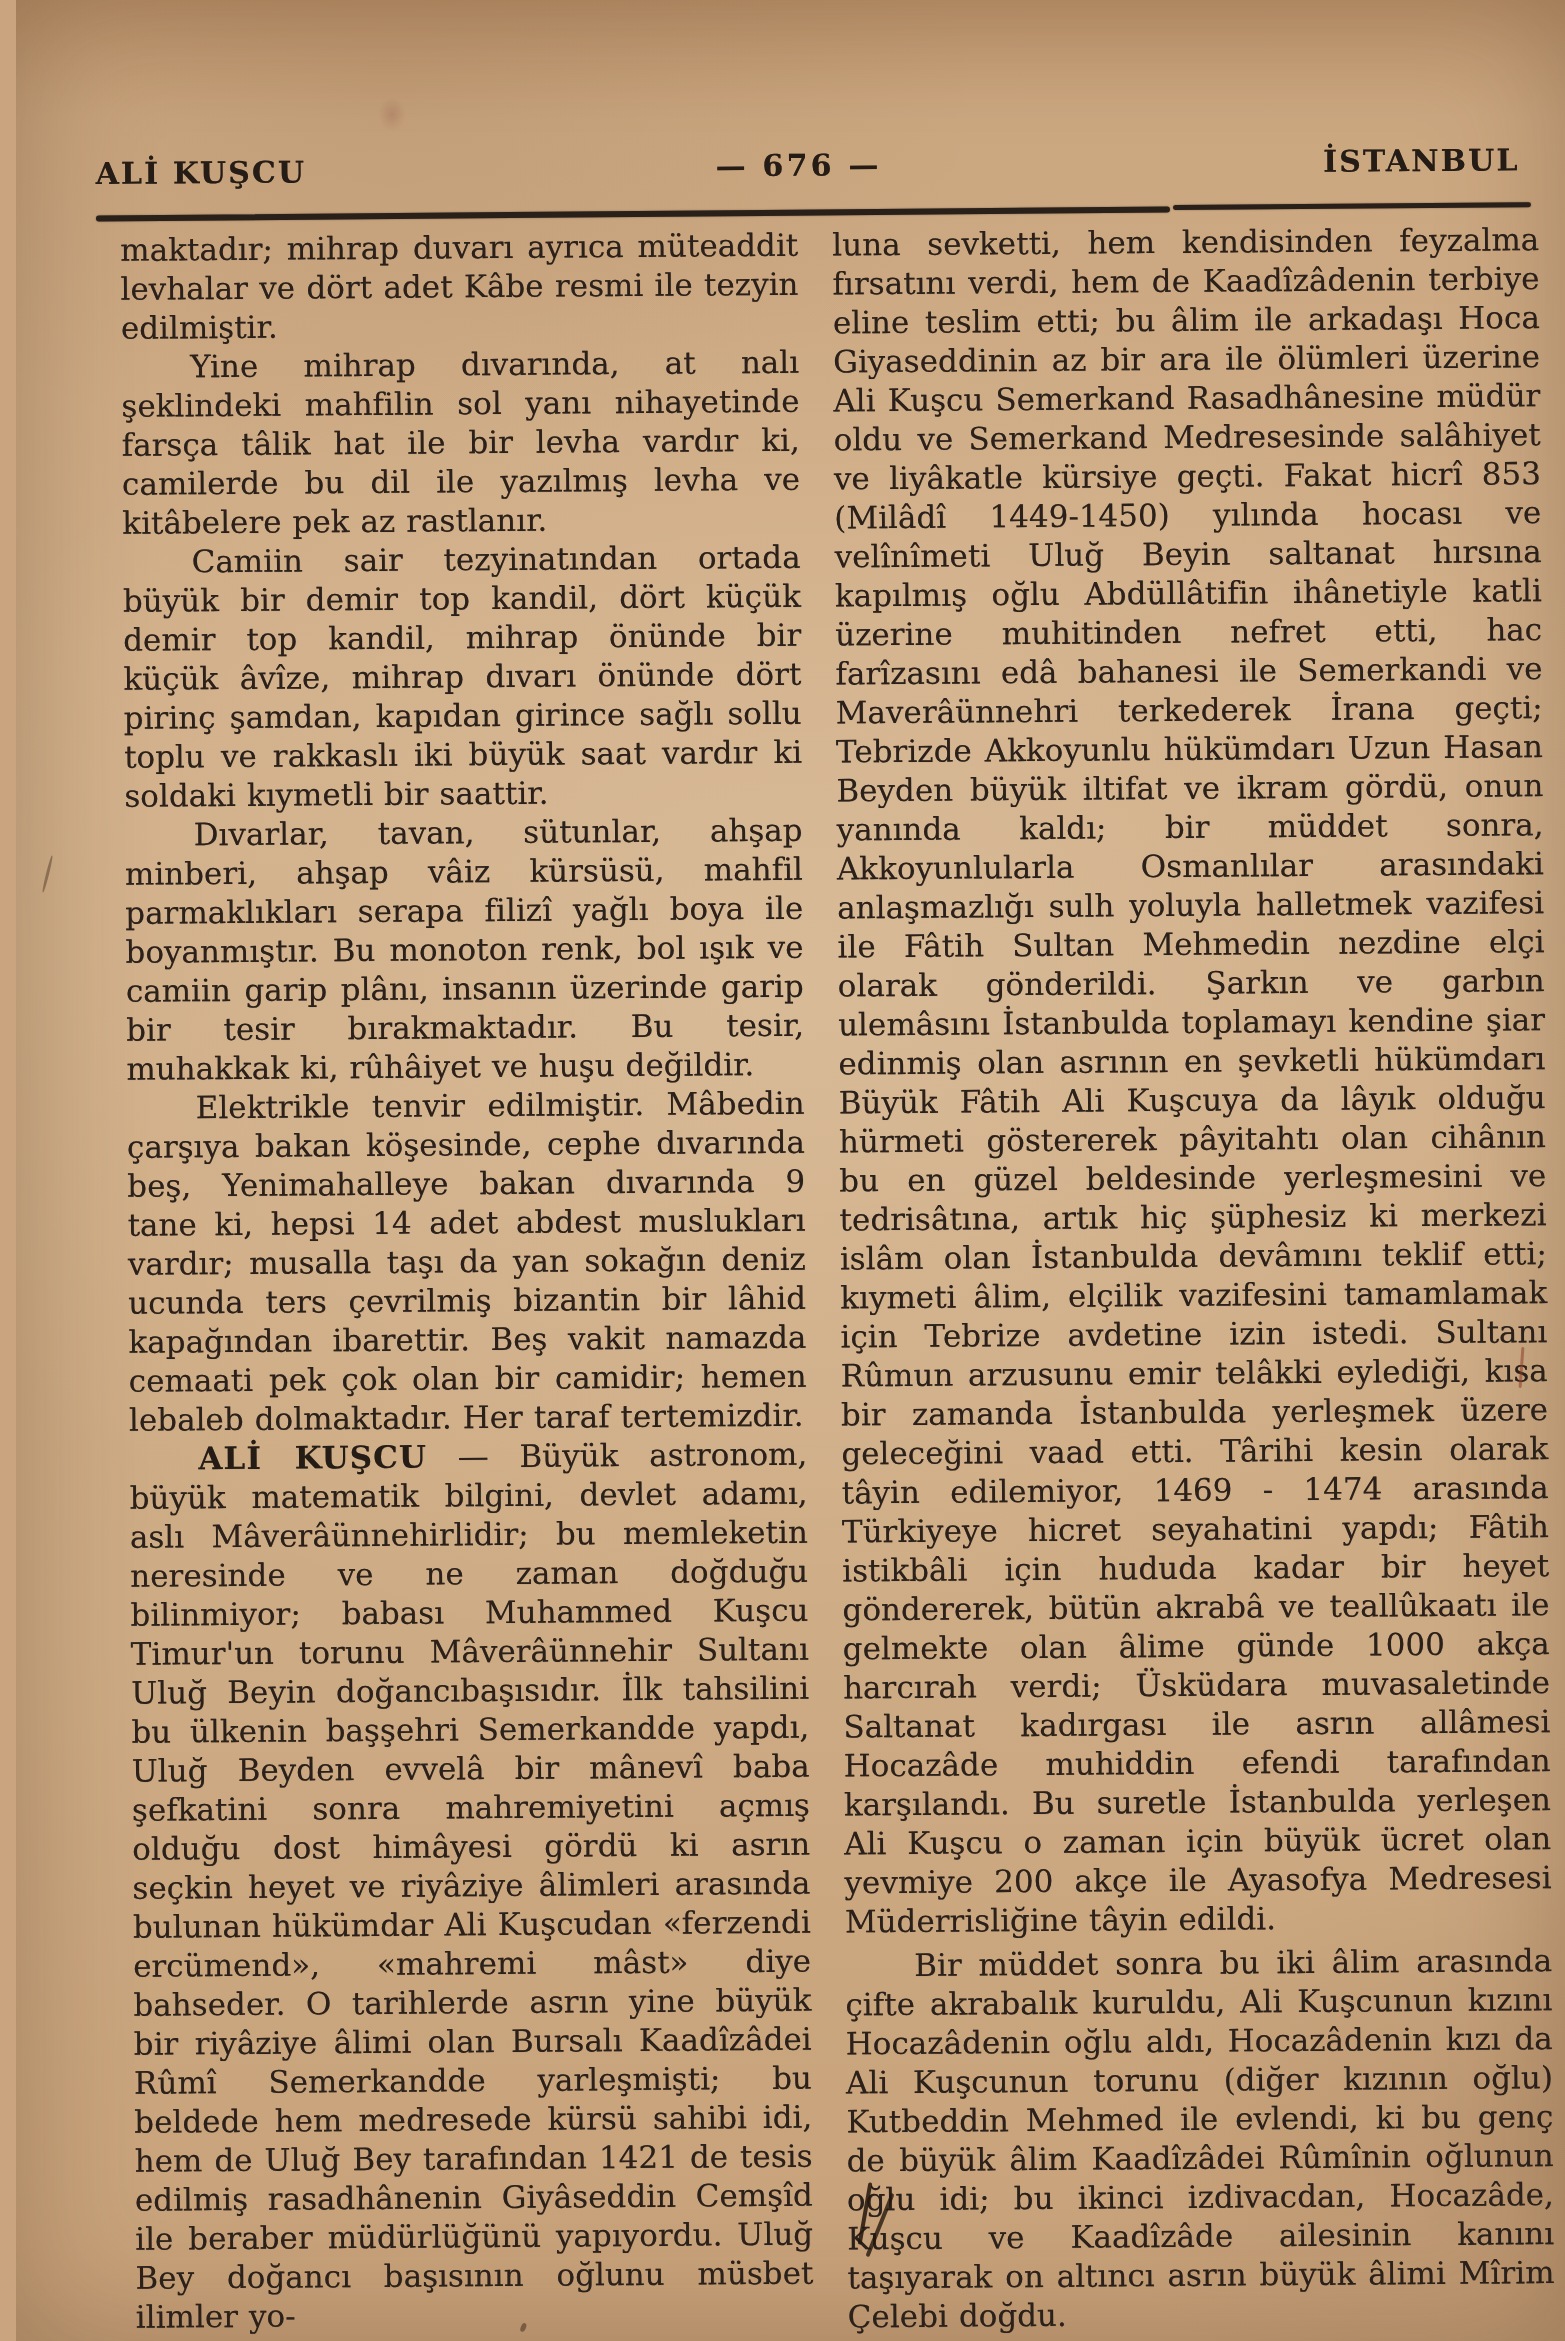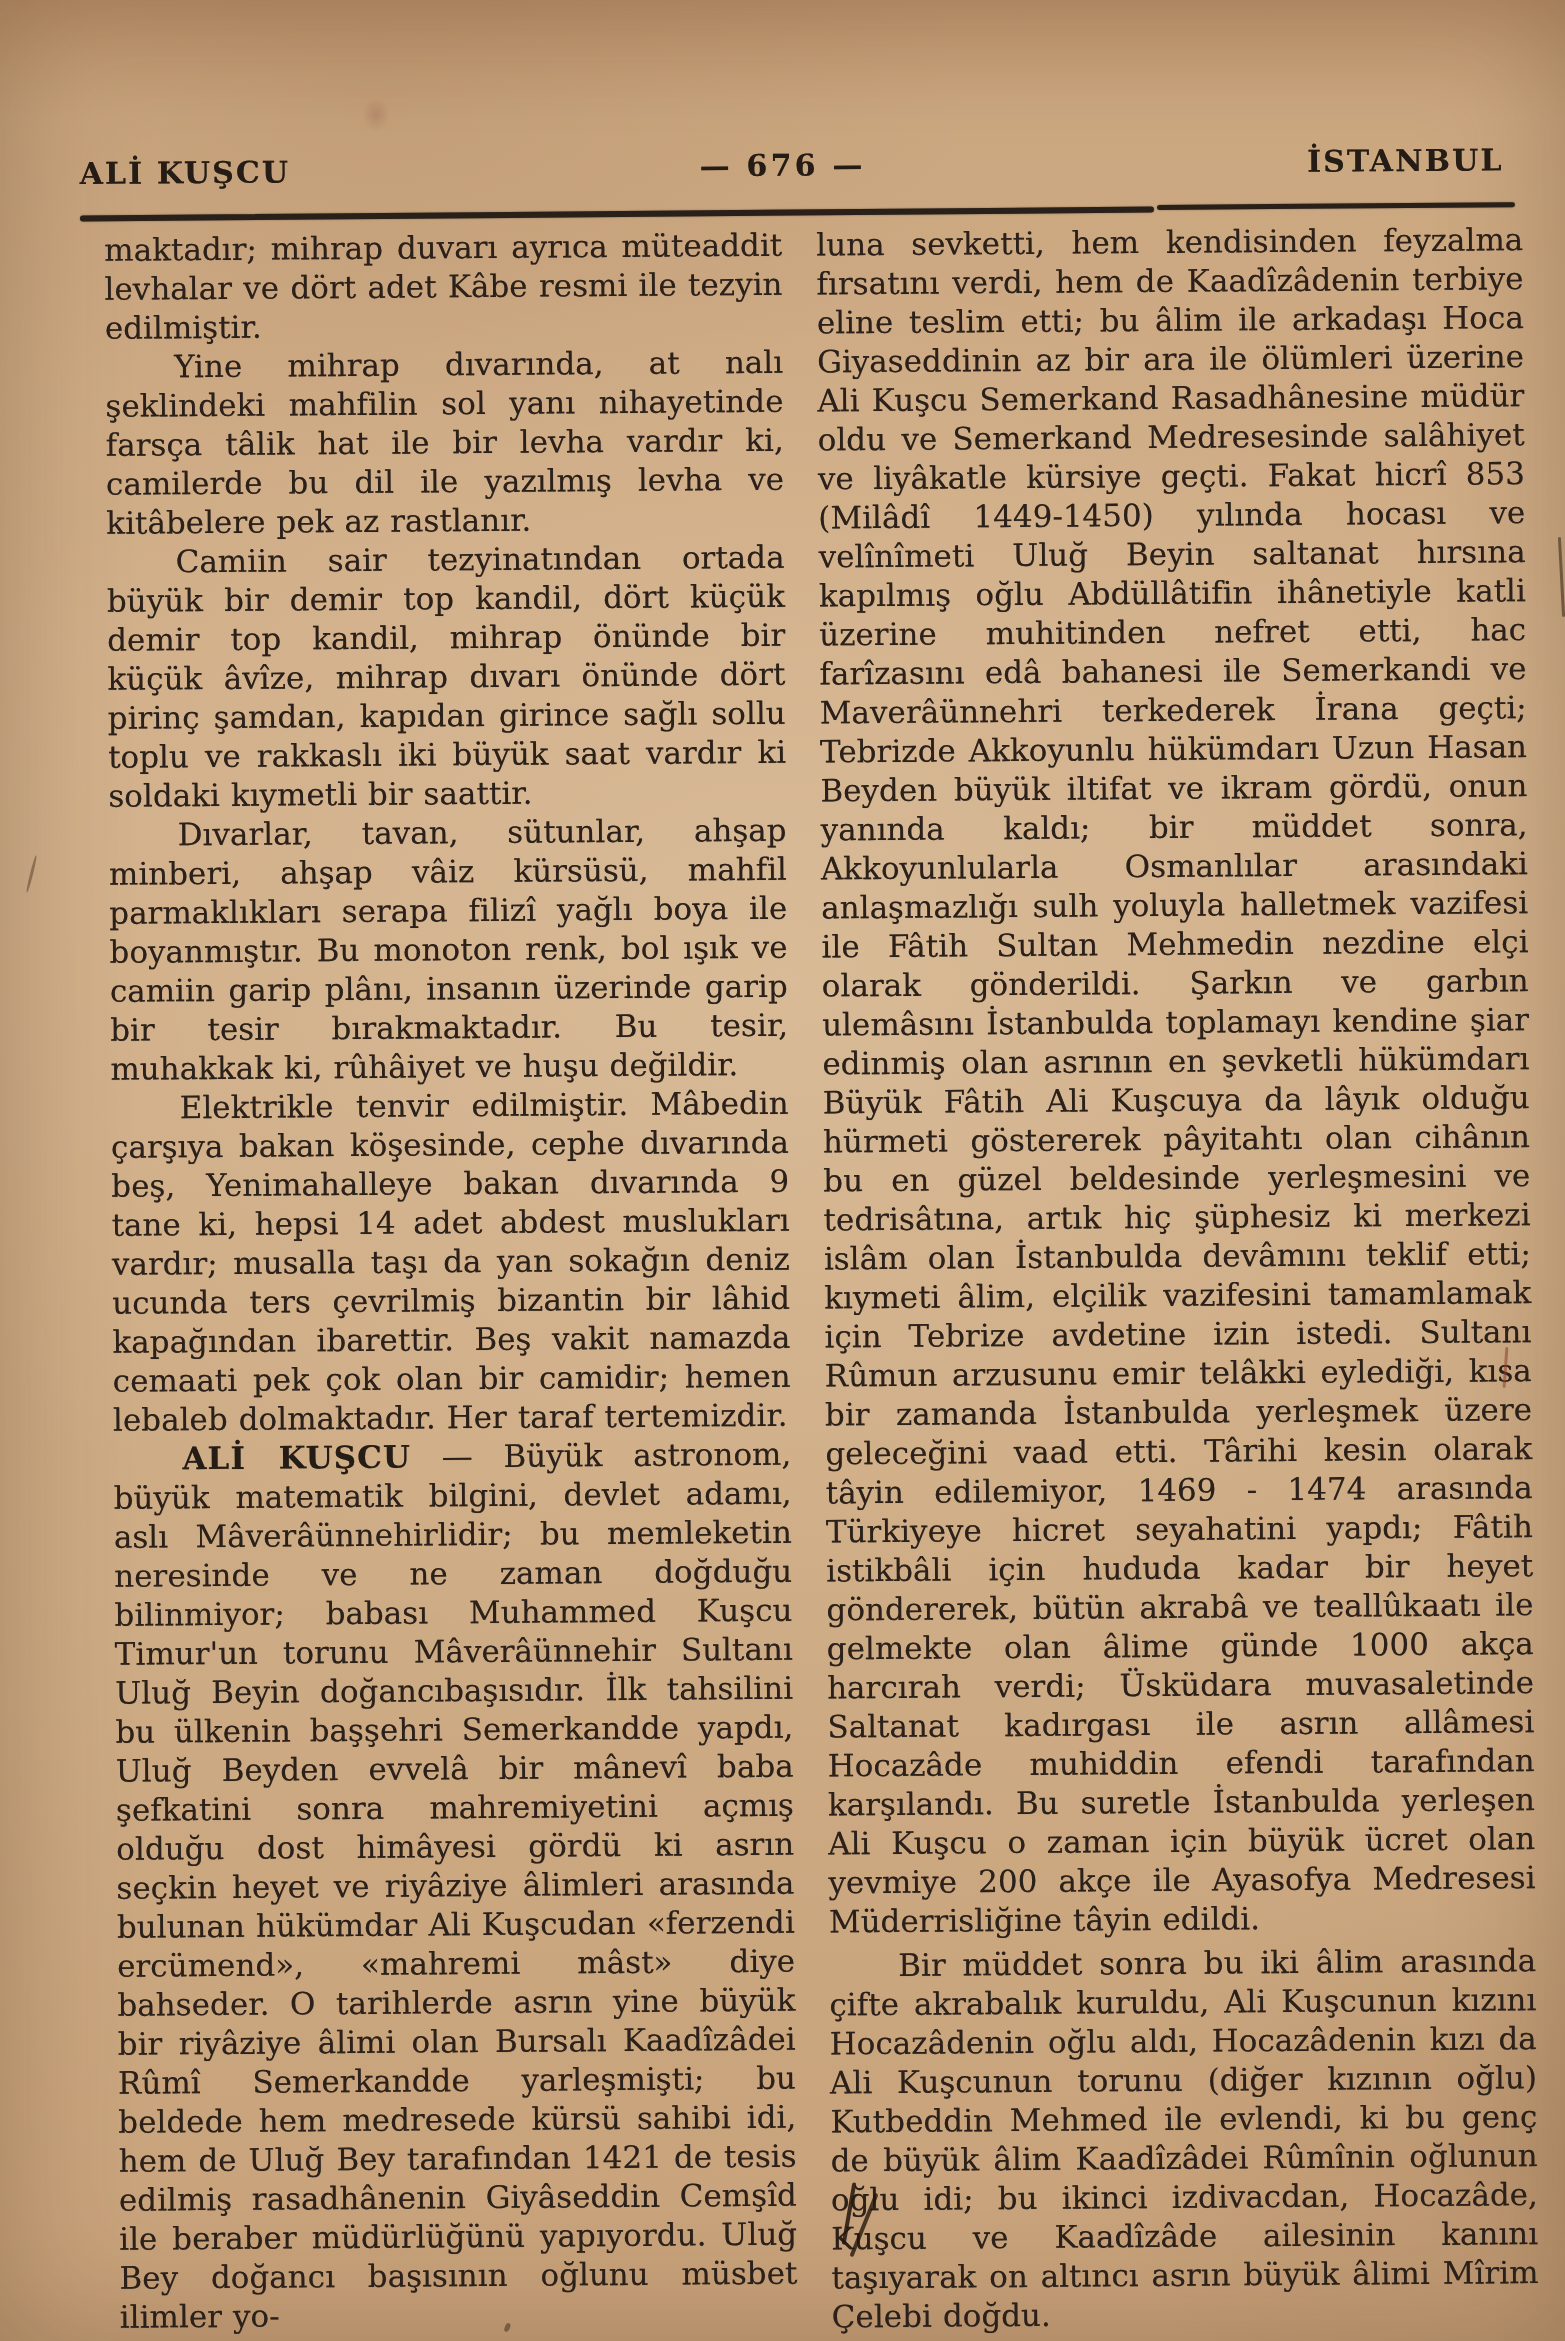--- a/index.html
+++ b/index.html
@@ -9,20 +9,21 @@
     font-family:"DejaVu Serif","Liberation Serif",serif;
   }
   .page{
     position:absolute;inset:0;
     background:
       radial-gradient(849px 531px at 24% 4%, rgba(120,80,50,0.10), rgba(120,80,50,0) 70%),
       radial-gradient(1273px 955px at 50% 42%, rgba(255,241,216,0.20), rgba(255,241,216,0) 75%),
       radial-gradient(584px 424px at 96% 92%, rgba(110,70,45,0.14), rgba(110,70,45,0) 70%),
       linear-gradient(180deg,#c0986f 0%, #cba780 5%, #d0ae88 28%, #cdab84 70%, #c7a179 100%);
     box-shadow: inset 0 0 127px rgba(70,40,20,0.30);
+    margin-left: 16px;
   }
   .content{
     position:absolute;left:0;top:0;width:1566px;height:2342px;
     transform:rotate(-0.43deg);
     transform-origin:85px 218px;
     color:#2b211a;
   }
   .rh{
     position:absolute;
     font-size:30px;font-weight:700;letter-spacing:2.1px;

